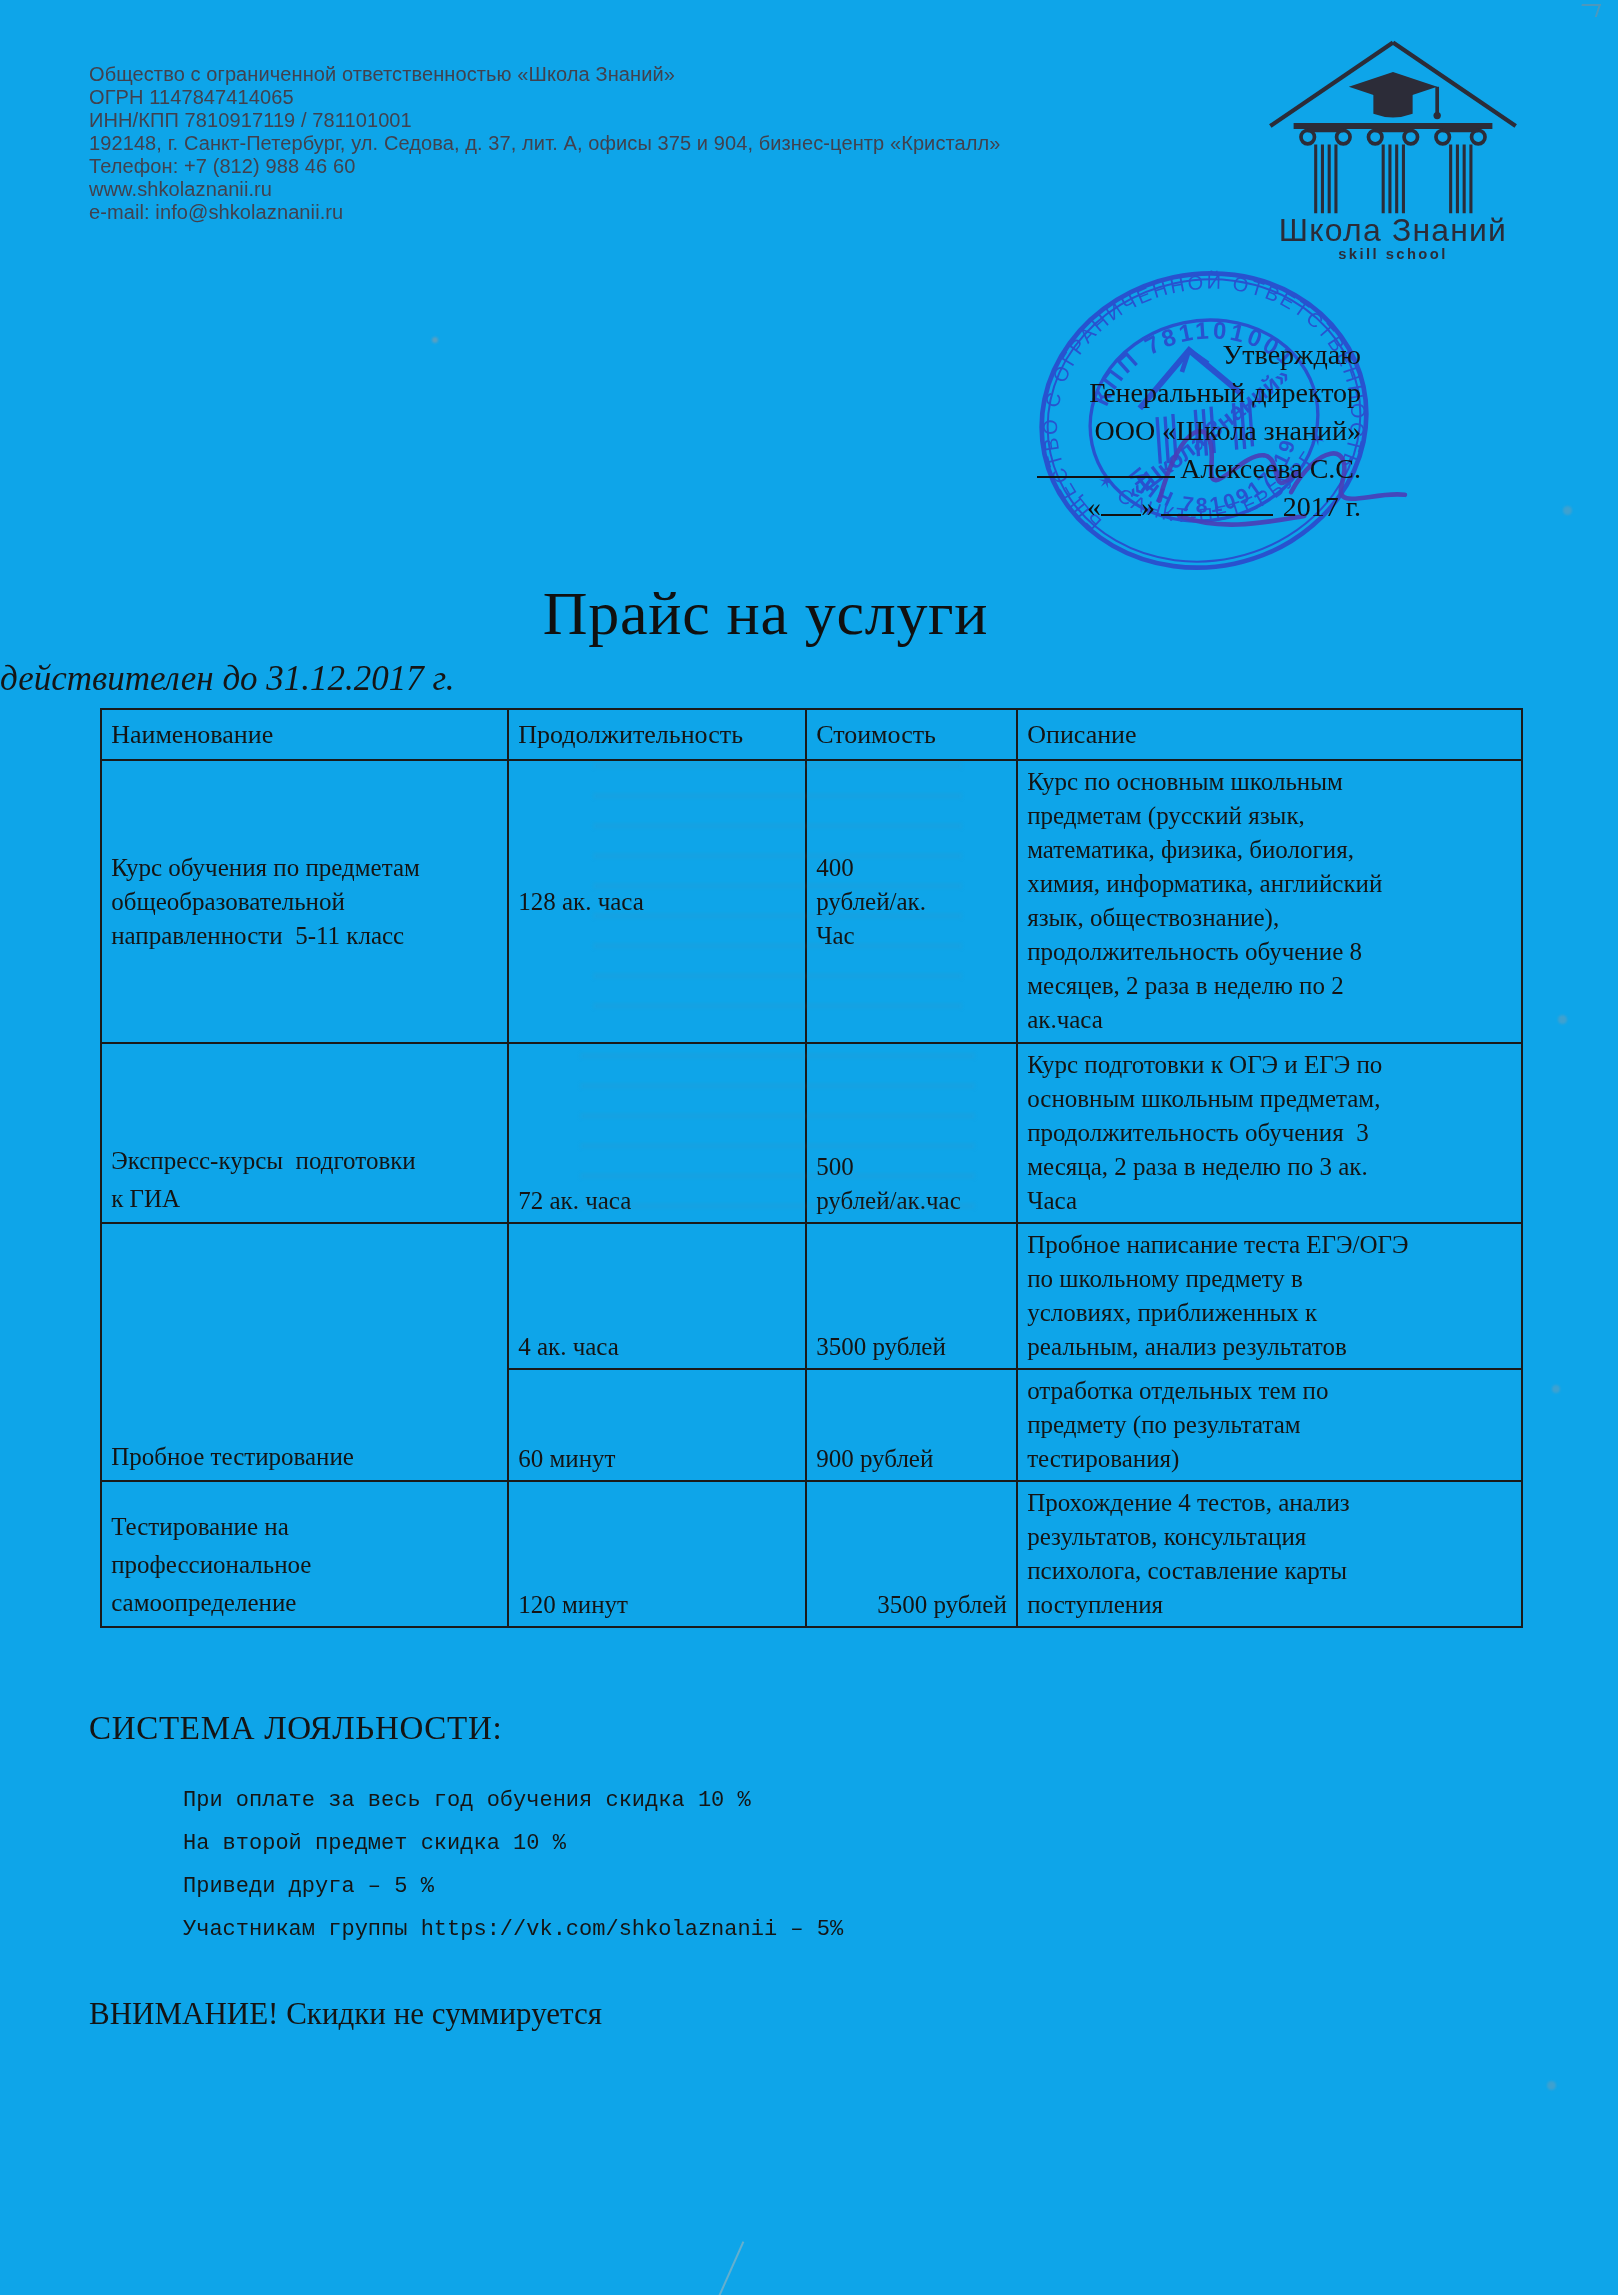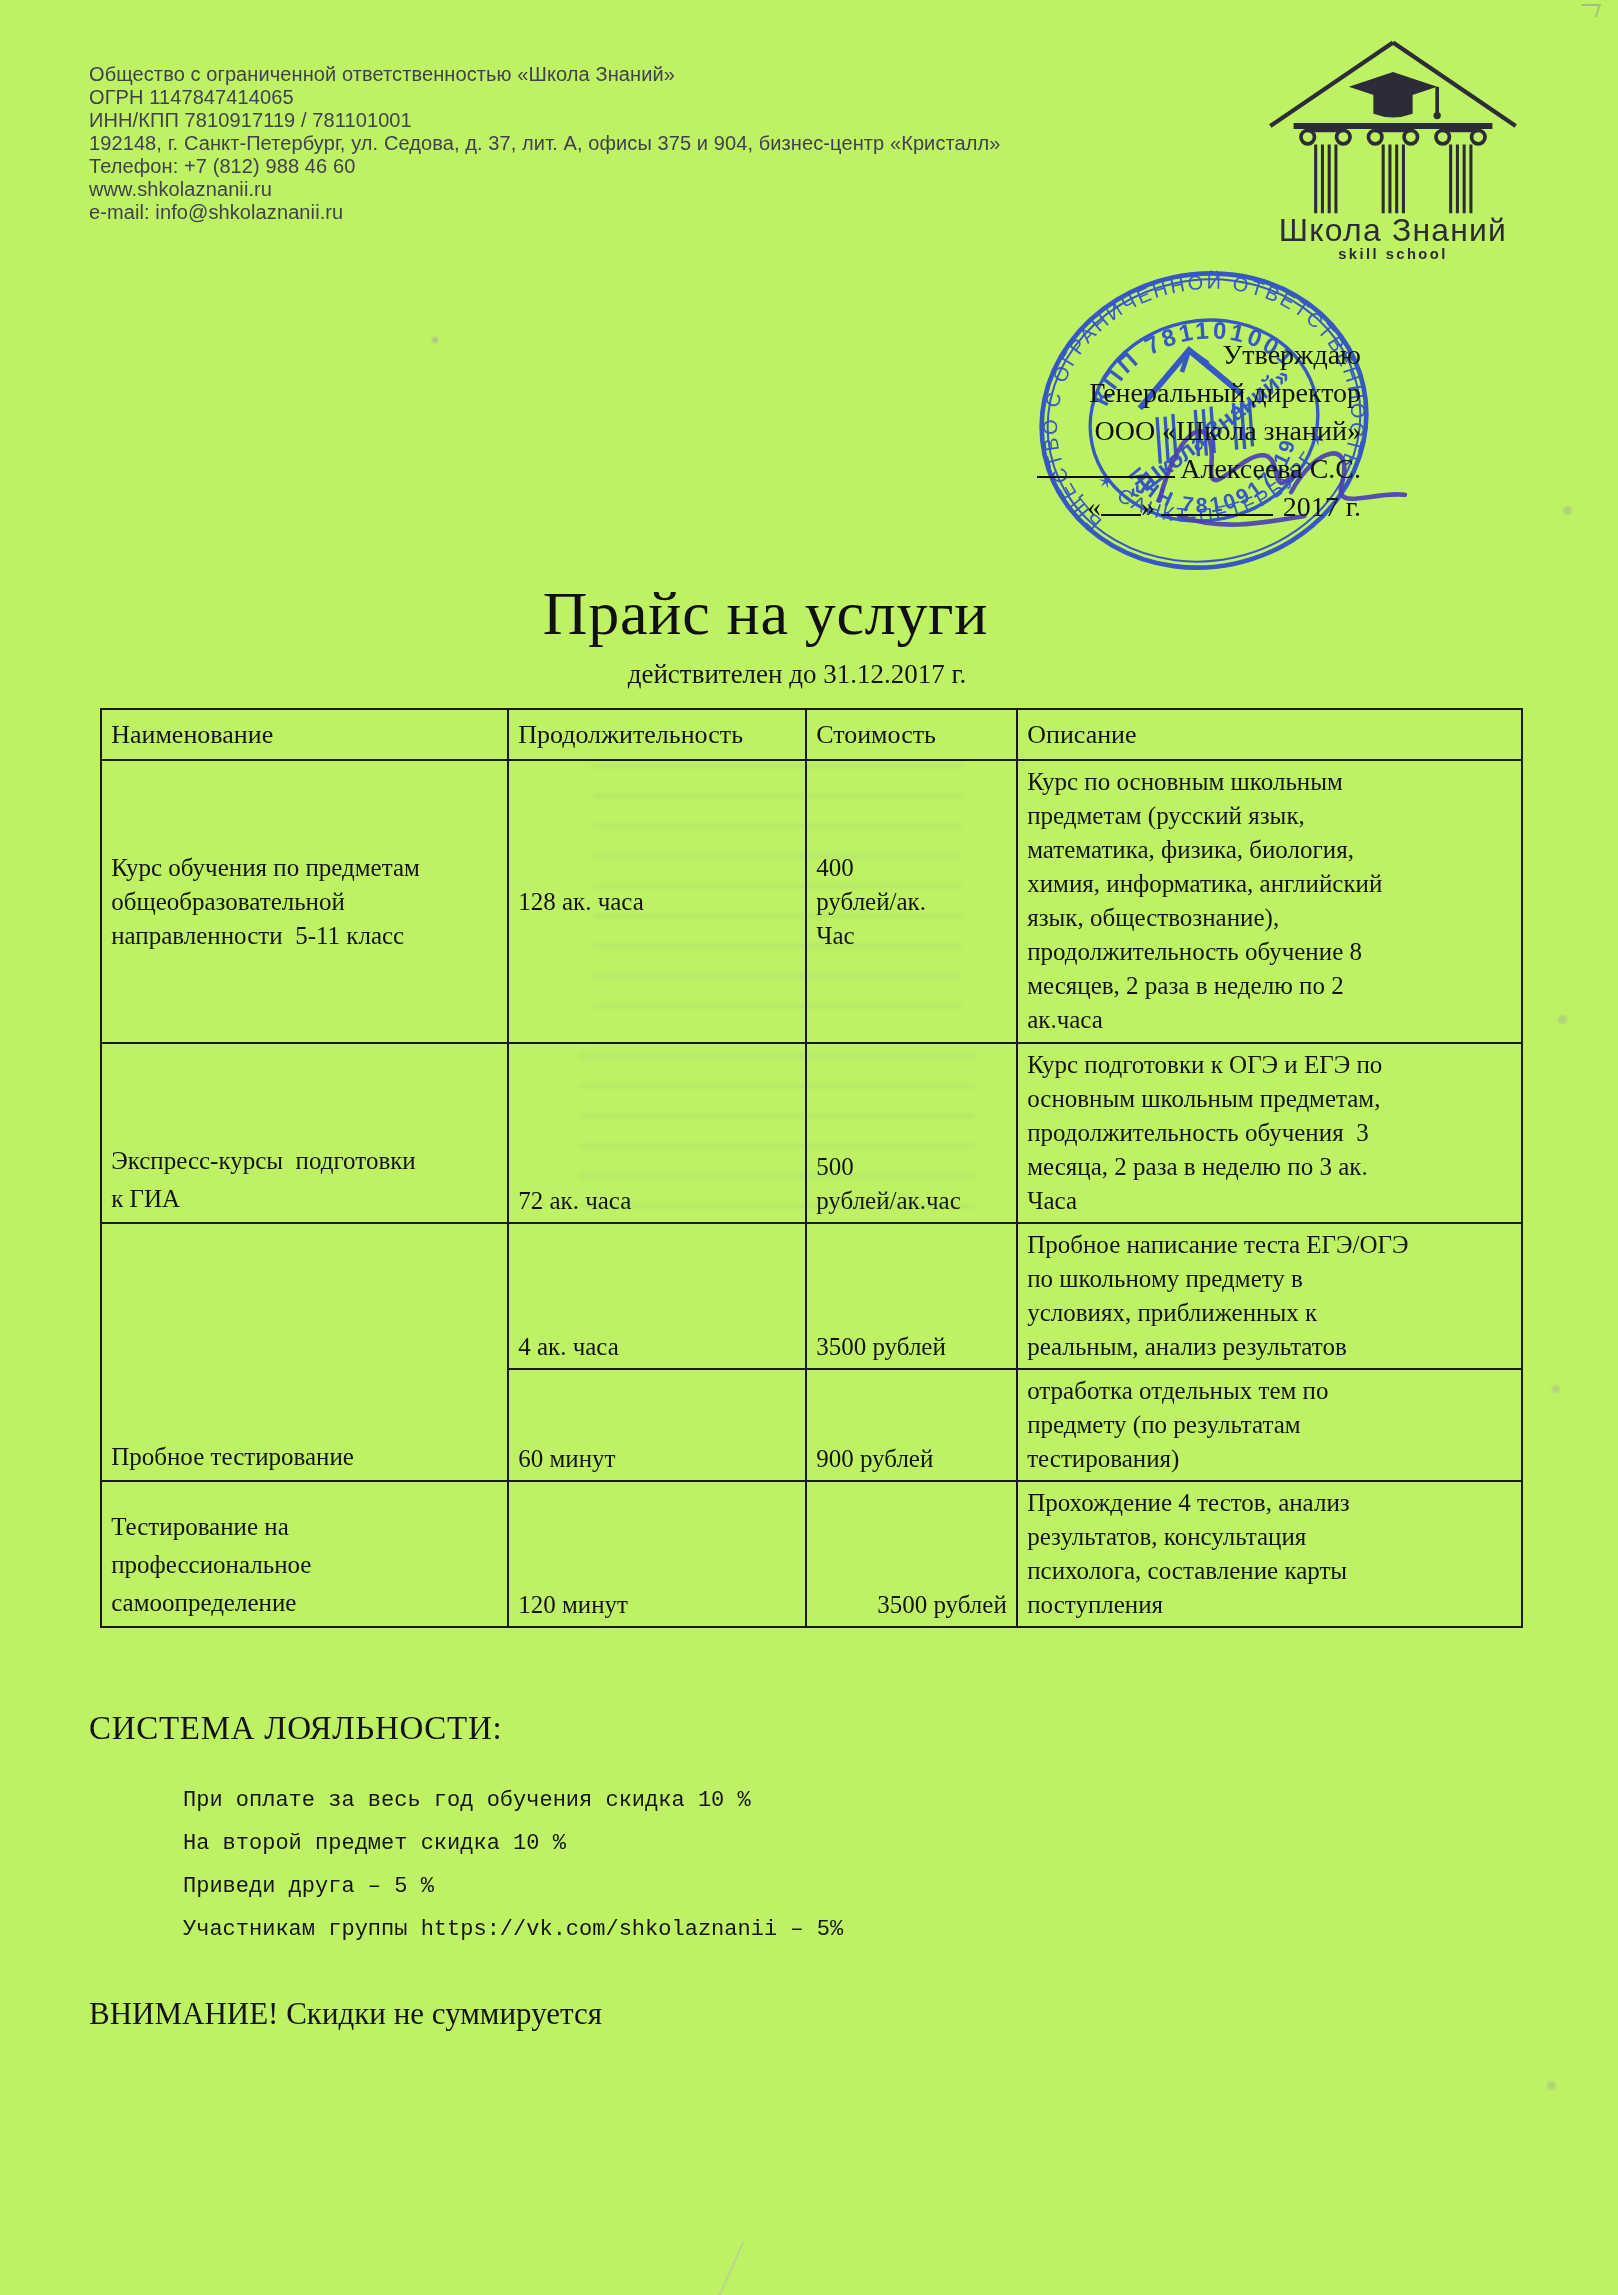--- a/index.html
+++ b/index.html
@@ -1,18 +1,18 @@
 <!DOCTYPE html>
 <html lang="ru" style="font-size:10.5px"><head>
 <meta charset="utf-8">
 <style>
   html,body{margin:0;padding:0;background:#e8e8e6;}
   .page{
     position:relative; width:1619px; height:2295px; margin:0 auto;
-    background:#bef264; overflow:hidden; color:#1e1e1e;
+    background:#0ea5e9; overflow:hidden; color:#1e1e1e;
     font-family:"Liberation Serif", serif;
   }
   
   .company{
     position:absolute; left:89px; top:63px; width:1120px;
     font-family:"Liberation Sans", sans-serif;
     font-size:20px; line-height:23px; color:#41414e; letter-spacing:0.1px;
   }
   
   .logo{ position:absolute; left:1245px; top:34px; width:296px; height:227px; }
@@ -29,22 +29,22 @@
   .ul{ display:inline-block; border-bottom:2px solid #111; height:22.4px; vertical-align:baseline; }
   .w210{ width:138px; margin-right:5.3px; }
   .w60{ width:40px; }
   .w170{ width:112px; margin:0 9.2px 0 6.6px; }
   
   .title{
     position:absolute; left:0; top:578px; width:1531px; text-align:center;
     font-size:62px; color:#101010; letter-spacing:0.7px;
   }
   .subtitle{
-    position:absolute; left:0; top:659px; width:1594px; text-align:center;
-    font-size:27px; color:#151515;
+    position:absolute; left:0; top:659px; width:1594px; 
+    font-size:35px; color:#151515;font-style:italic;
   }
   
   table.price{
     position:absolute; left:100px; top:708px;
     border-collapse:collapse; table-layout:fixed; width:1421px;
     font-size:25px; color:#141414;padding-left:33px;
   }
   table.price th, table.price td{
     border:2px solid #1a1a1a; padding:4px 9.2px;
     white-space:pre-wrap; overflow:hidden;

